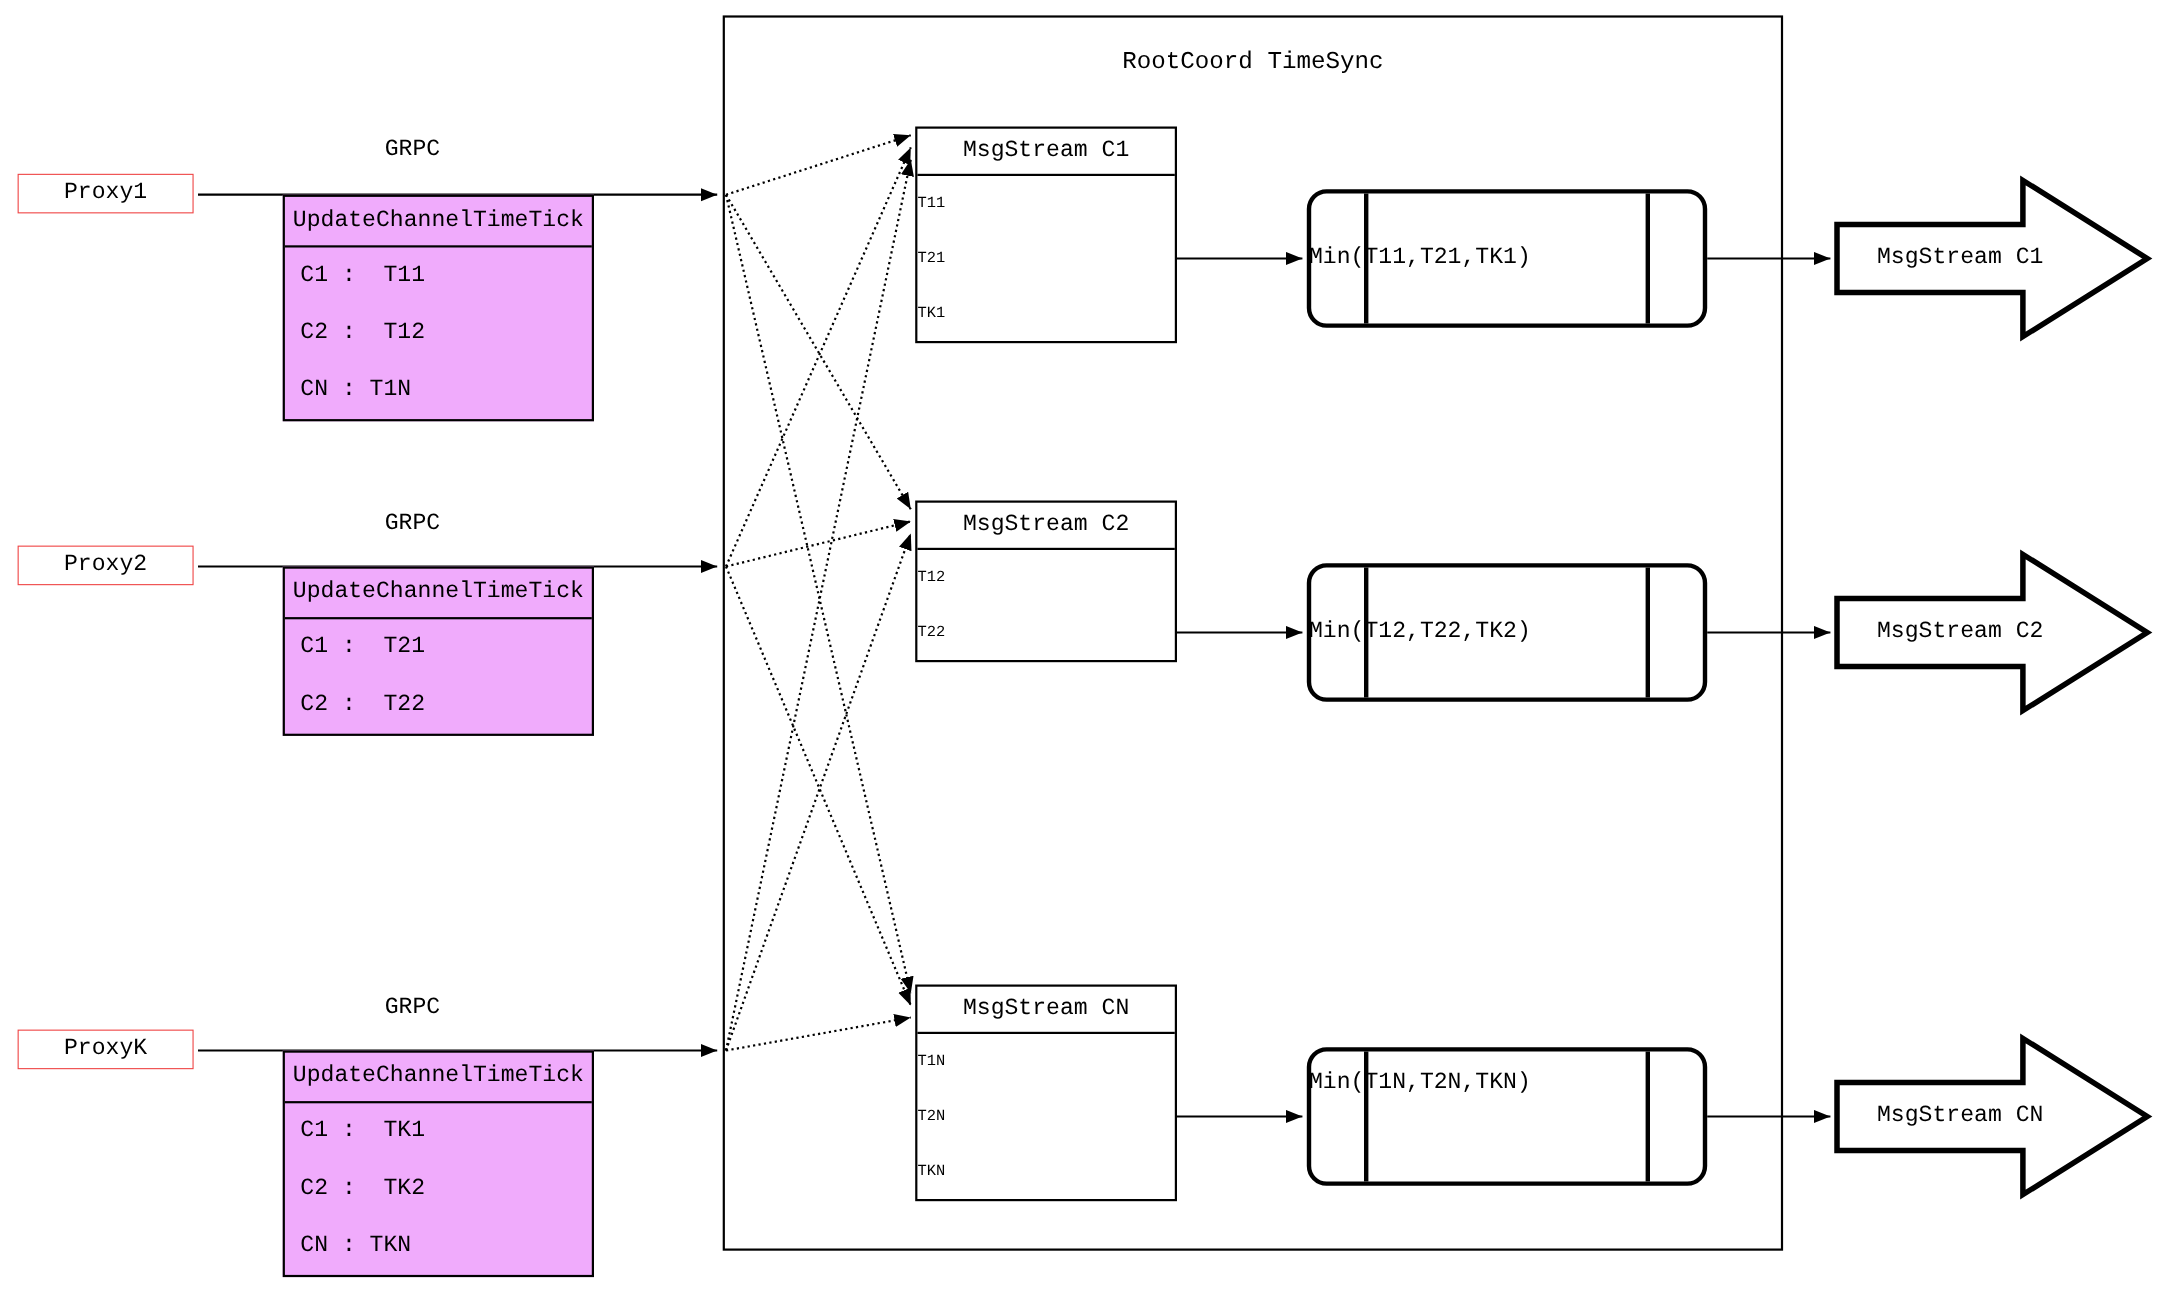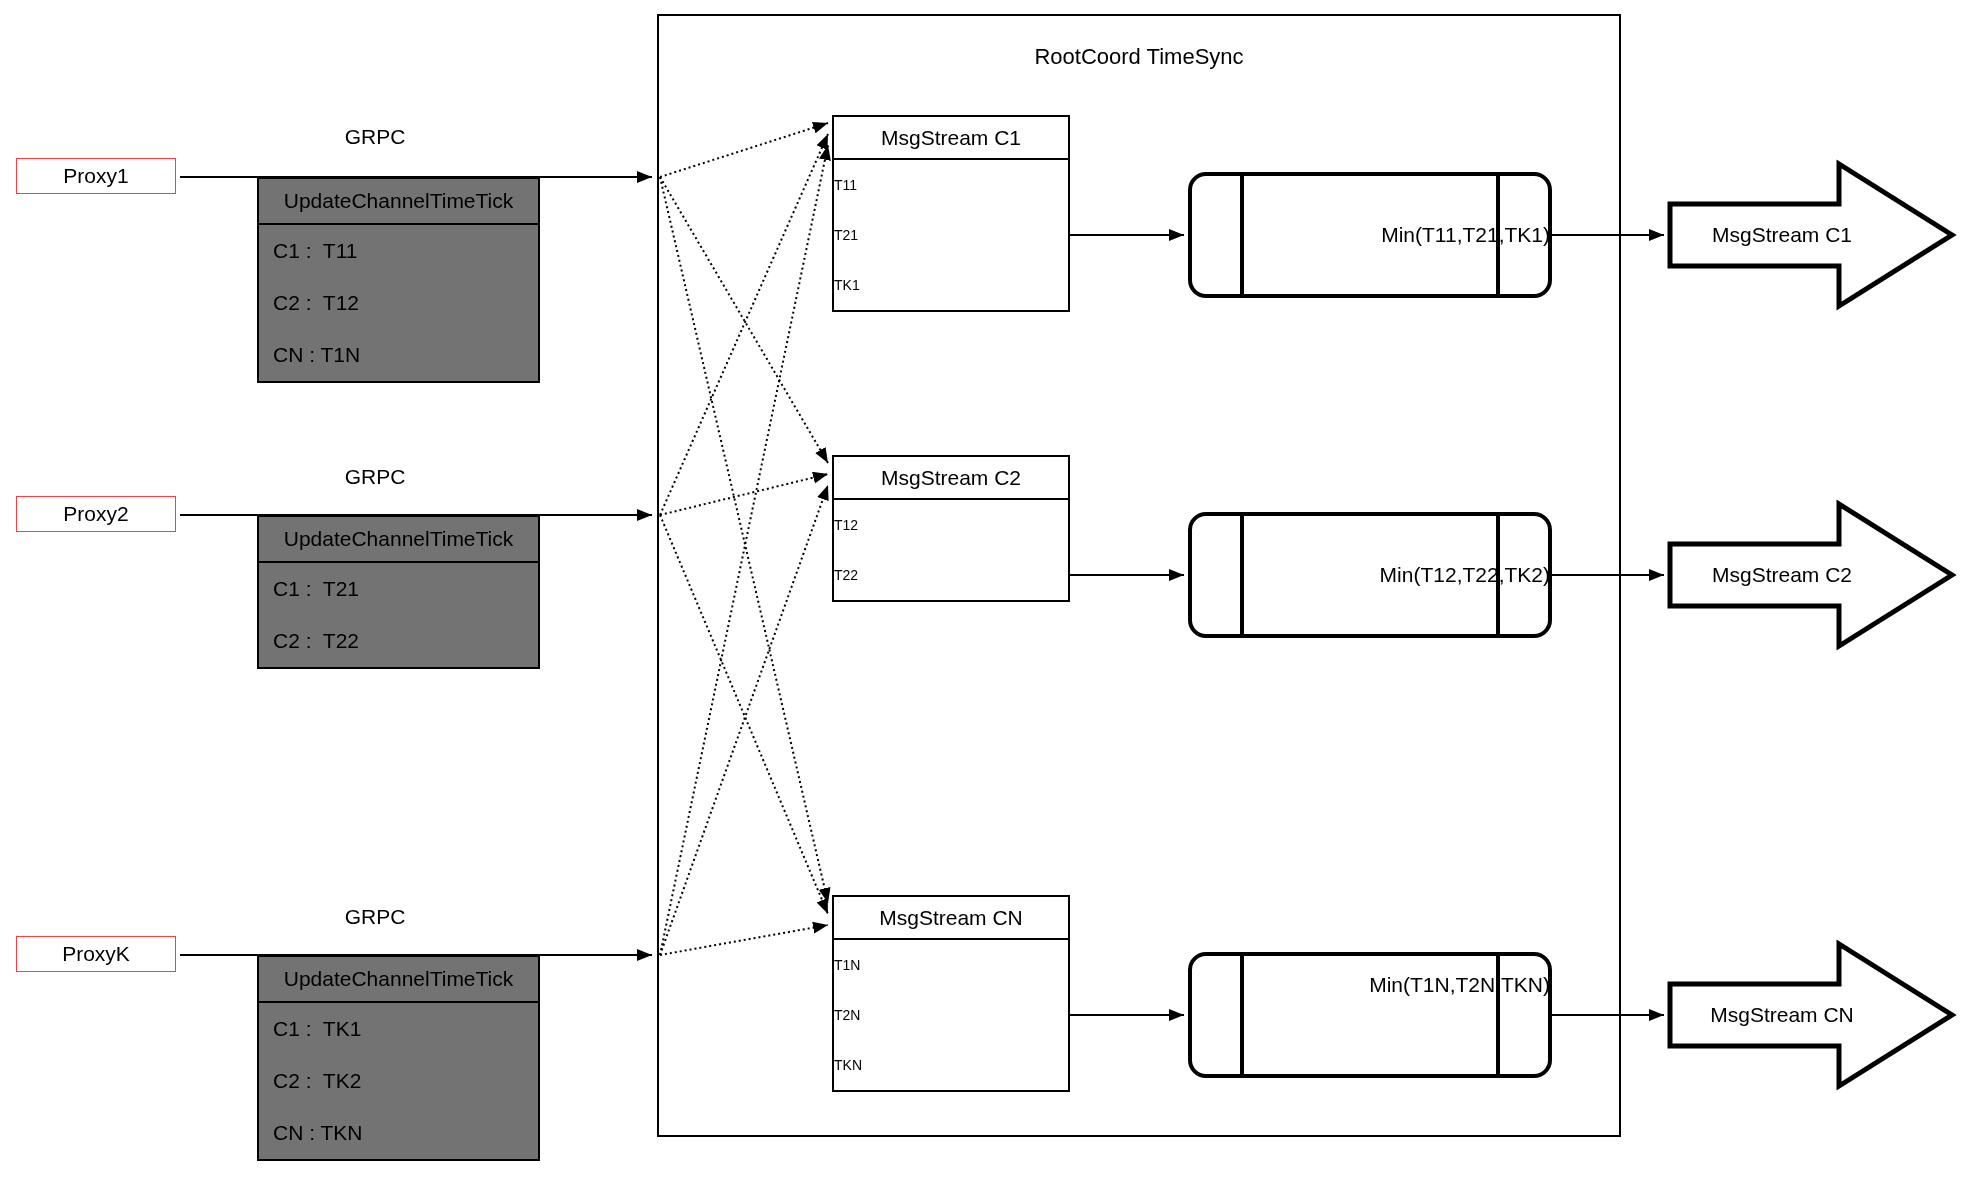--- a/index.html
+++ b/index.html
@@ -1,20 +1,20 @@
 <!DOCTYPE html>
 <html><head>
 <meta charset="utf-8">
 <style>
   html,body{margin:0;padding:0;background:#ffffff;}
   .canvas{
     position:relative;
     width:1969px;height:1183px;
     background:#ffffff;
-    font-family:Liberation Sans, sans-serif;
+    font-family:Liberation Mono, monospace;
     color:#000;
     overflow:hidden;
   }
   .rootcoord{
     position:absolute;
     left:657px;top:14px;width:960px;height:1119px;
     border:2px solid #000;
     background:#fff;
     z-index:1;
   }
@@ -28,21 +28,21 @@
     position:absolute;left:16px;width:158px;height:34px;
     border:1px solid #ef4444;background:#fff;
     text-align:center;line-height:34px;font-size:21px;
   }
   .grpc{
     position:absolute;left:275px;width:200px;height:30px;
     text-align:center;line-height:30px;font-size:21px;
   }
   .utable{
     position:absolute;left:257px;width:279px;
-    border:2px solid #000;background:#737373;z-index:3;
+    border:2px solid #000;background:#f0abfc;z-index:3;
   }
   .utable .thead{
     height:44px;line-height:44px;text-align:center;
     border-bottom:2px solid #000;font-size:21px;
   }
   .utable .trow{
     height:52px;line-height:52px;padding-left:14px;
     font-size:21px;white-space:pre;
   }
   .mtable{
@@ -52,21 +52,21 @@
   .mtable .thead{
     height:41px;line-height:41px;text-align:center;
     border-bottom:2px solid #000;font-size:21px;
   }
   .mtable .trow{
     height:50px;line-height:50px;
     font-size:14px;white-space:pre;
   }
   .minlabel{
     position:absolute;left:1190px;width:360px;height:122px;
-    line-height:122px;text-align:right;font-size:21px;z-index:3;
+    line-height:122px;text-align:left;font-size:21px;z-index:3;
   }
   .arrowlabel{
     position:absolute;left:1662px;width:240px;height:30px;
     line-height:30px;text-align:center;font-size:21px;z-index:3;
   }
 </style>
 </head>
 <body>
 
 <div class="canvas">

